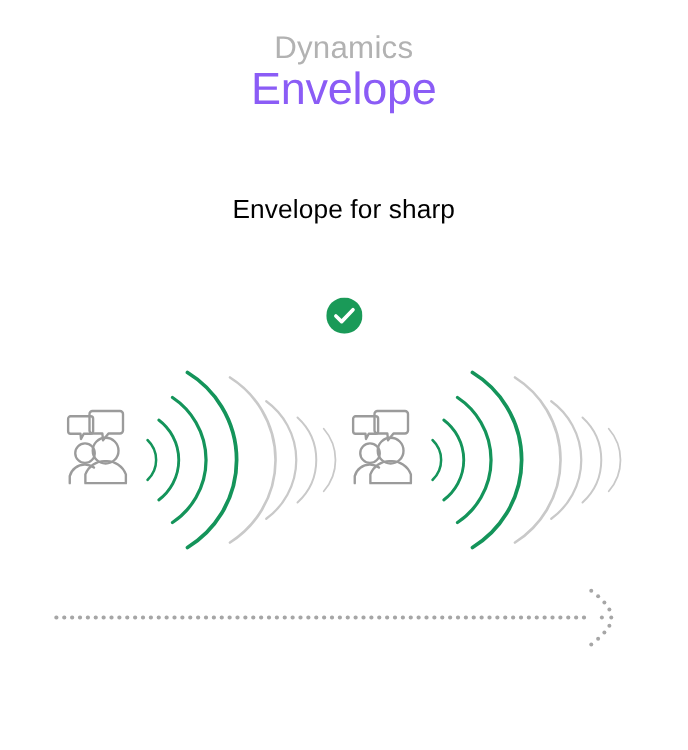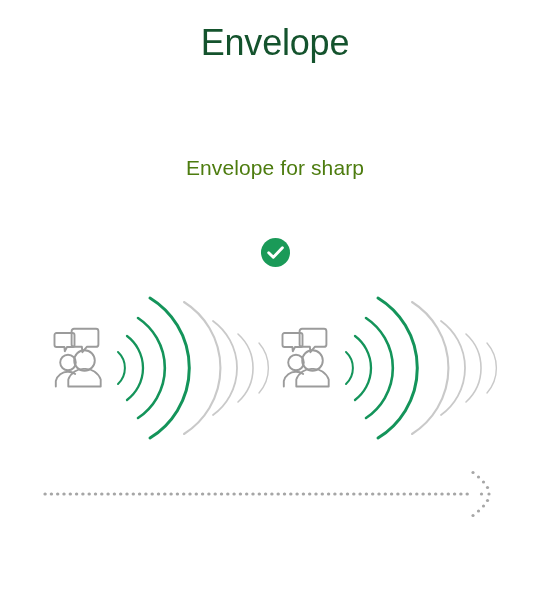--- a/index.html
+++ b/index.html
@@ -38,32 +38,32 @@
     letter-spacing: 0.2px;
     color: #b2b2b2;
     font-weight: 400;
   }
   .title-main {
     display: block;
     margin-top: -1px;
     font-size: 36px;
     line-height: 40px;
     letter-spacing: -0.2px;
-    color: #14532d;
+    color: #8b5cf6;
     font-weight: 400;
   }
 
   
   .caption {
     position: absolute;
     top: 152px;
     left: 0;
     width: 550px;
     text-align: center;
-    color: #4d7c0f;
+    color: #000000;
     font-size: 21px;
     line-height: 31px;
     letter-spacing: 0.1px;
     font-weight: 400;
   }
   .caption .line { display: block; }
 
   
   .check-badge {
     position: absolute;
@@ -91,20 +91,21 @@
     width: 550px;
     height: 70px;
   }
 </style>
 </head>
 <body>
 
 <div class="stage">
 
   <div class="title-block">
+    <span class="title-kicker">Dynamics</span>
     <span class="title-main">Envelope</span>
   </div>
 
   <div class="caption">
     <span class="line">Envelope for sharp</span>
   </div>
 
   <div class="check-badge">
     <svg width="29" height="29" viewBox="0 0 29 29">
       <circle cx="14.5" cy="14.5" r="14.5" fill="#1a9a58"></circle>

